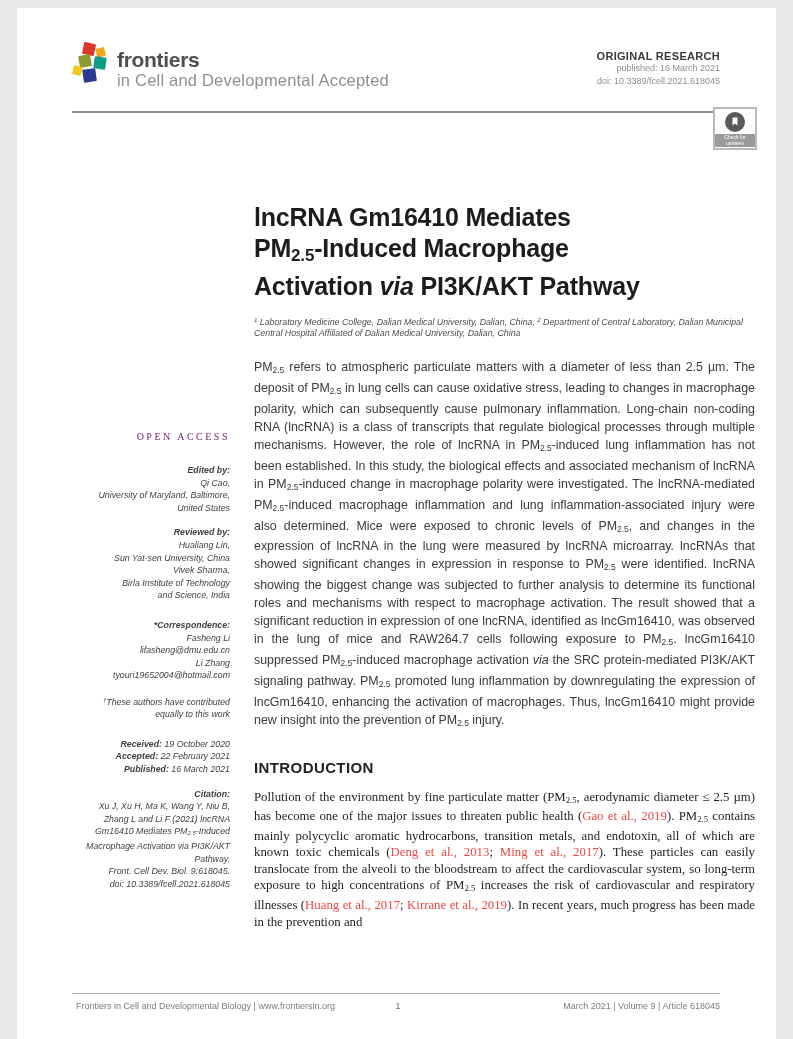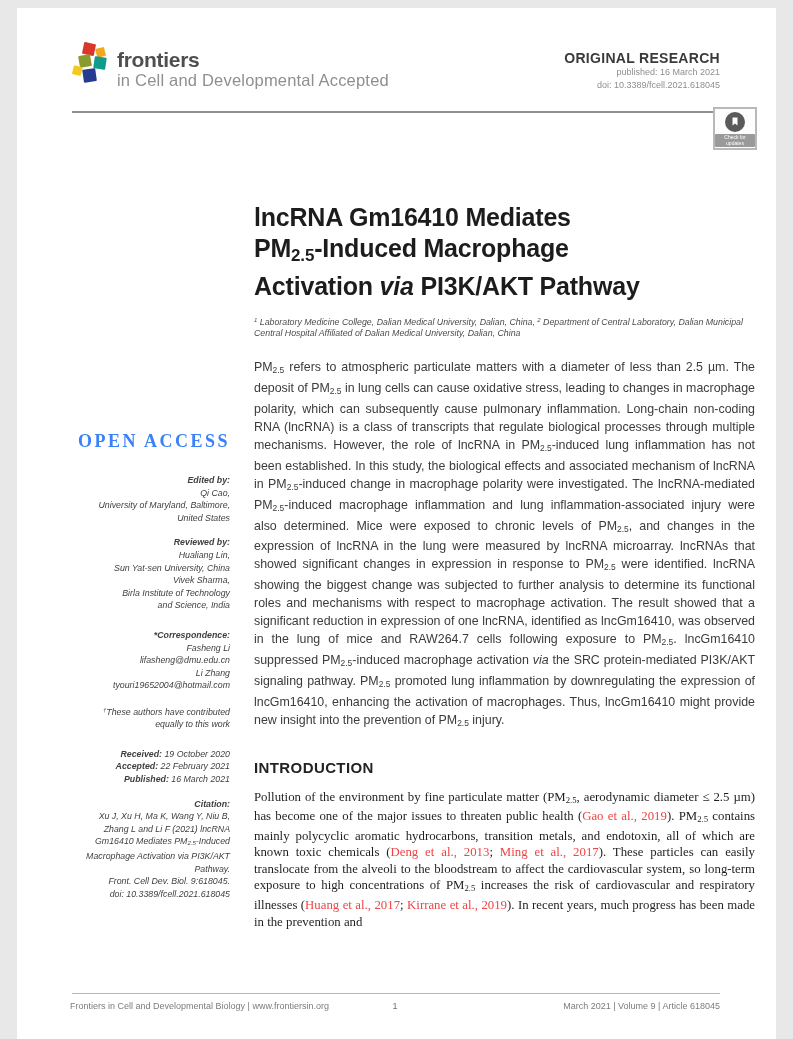--- a/index.html
+++ b/index.html
@@ -12,40 +12,40 @@
   sub { font-size:68%; vertical-align:-0.22em; }
   sup { font-size:68%; vertical-align:0.45em; }
 
   
   .header-logo { position:absolute; left:54px; top:34px; display:flex; align-items:flex-start; }
   .logo-cubes { width:40px; height:46px; }
   .logo-text { margin-left:6px; margin-top:8px; }
   .logo-name { font-size:21px; font-weight:bold; color:#4f4f4f; letter-spacing:-0.3px; line-height:20px; }
   .logo-sub  { font-size:16.5px; color:#8f8f8f; letter-spacing:0.2px; line-height:20px; }
   .header-right { position:absolute; right:56px; top:42px; text-align:right; }
-  .header-type { font-size:14px; font-weight:bold; color:#3a3a3a; letter-spacing:0.3px; }
+  .header-type { font-size:11px; font-weight:bold; color:#3a3a3a; letter-spacing:0.3px; }
   .header-meta { font-size:9px; color:#8e8e8e; line-height:13px; }
   .header-rule { position:absolute; left:55px; right:56px; top:103px; height:2px; background:#8f8f8f; }
 
   
   .badge {
     position:absolute; left:696px; top:99px; width:44px; height:43px;
     background:#fdfdfd; border:2px solid #b9b9b9; display:flex; flex-direction:column;
     align-items:center; justify-content:flex-start; padding-top:3px; cursor:pointer;
   }
   .badge-circle { width:20px; height:20px; border-radius:50%; background:#5a5a5a;
     display:flex; align-items:center; justify-content:center; }
   .badge-label { margin-top:2px; background:#9a9a9a; color:#ffffff; font-size:5px;
     line-height:5.5px; text-align:center; padding:1px 3px; border-radius:1px; }
 
   
   .sidebar { position:absolute; left:40px; top:423px; width:173px; text-align:right; }
   .open-access {
-    font-family:"Liberation Serif", serif; font-size:18px; letter-spacing:2.5px;
-    color:#3b82f6; margin-bottom:22px;font-weight:bold;
+    font-family:"Liberation Serif", serif; font-size:10px; letter-spacing:2.5px;
+    color:#701a75; margin-bottom:22px;
   }
   .side-block {
     font-size:8.8px; font-style:italic; color:#3f3f3f; line-height:12.6px; margin-bottom:12px;
   }
   .side-block b { }
   .side-block.gap { margin-top:17px; }
 
   
   .main { position:absolute; left:237px; top:194px; width:501px; }
   .title { font-size:25px; line-height:31px; font-weight:bold; color:#1c1c1c; letter-spacing:-0.2px; }
@@ -55,21 +55,21 @@
   .keywords { margin-top:7px; font-size:9.4px; font-weight:bold; color:#333333; }
   .section-heading { margin-top:27px; font-size:15px; font-weight:bold; color:#222222; letter-spacing:0.4px; }
   .intro {
     margin-top:13px; font-family:"Liberation Serif", serif; font-size:12.8px;
     line-height:16.6px; color:#1f1f1f; text-align:justify;
   }
   .cite { color:#ef4444; }
 
   
   .footer-rule { position:absolute; left:55px; right:56px; top:985px; height:1px; background:#b5b5b5; }
-  .footer { position:absolute; left:53px; right:56px; top:993px; font-size:9px; color:#7c7c7c; }
+  .footer { position:absolute; left:59px; right:56px; top:993px; font-size:9px; color:#7c7c7c; }
   .footer-left { float:left; }
   .footer-right { float:right; }
   .footer-page { position:absolute; left:0; right:0; text-align:center; color:#6f6f6f; }
 </style>
 </head>
 <body>
 
 <div class="page">
 
   <div class="header-logo">

